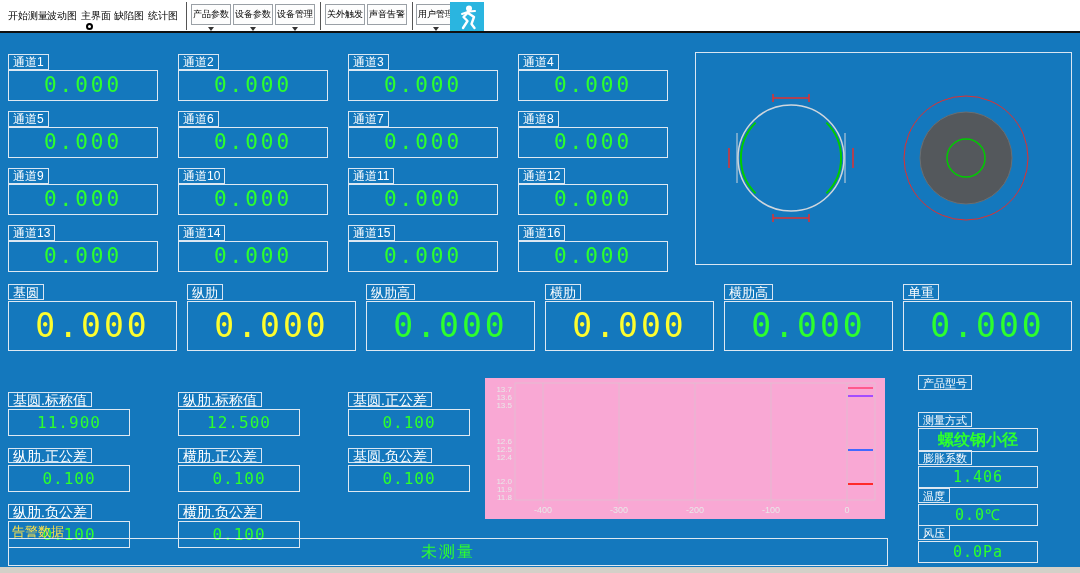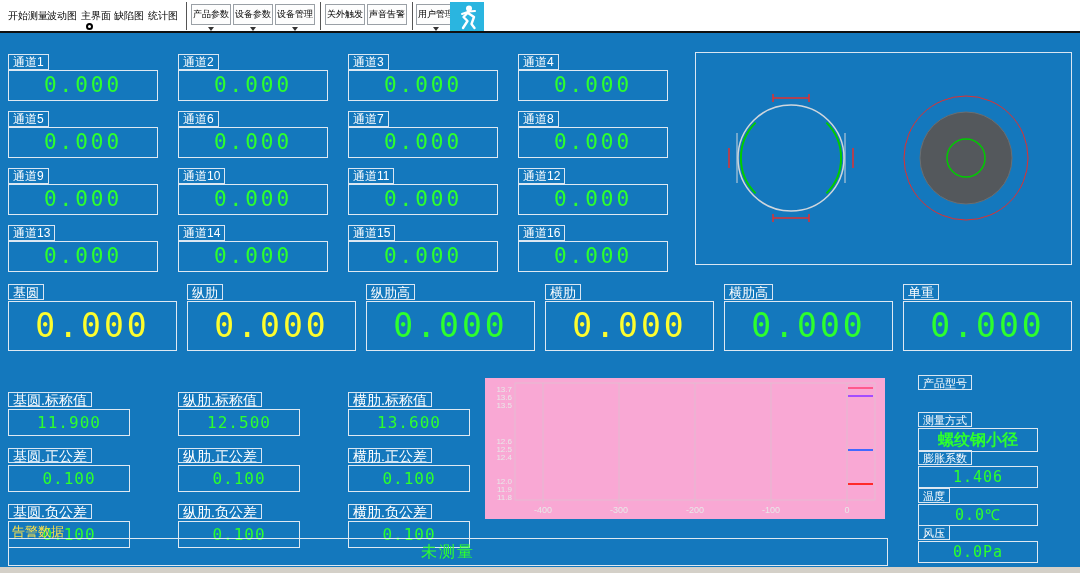--- a/index.html
+++ b/index.html
@@ -146,21 +146,20 @@
   <div class="meas"><span class="tag">纵肋</span><div class="valbox" style="color: rgb(253, 253, 46);">0.000</div></div>
   <div class="meas"><span class="tag">纵肋高</span><div class="valbox" style="color: rgb(45, 255, 45);">0.000</div></div>
   <div class="meas"><span class="tag">横肋</span><div class="valbox" style="color: rgb(253, 253, 46);">0.000</div></div>
   <div class="meas"><span class="tag">横肋高</span><div class="valbox" style="color: rgb(45, 255, 45);">0.000</div></div>
   <div class="meas"><span class="tag">单重</span><div class="valbox" style="color: rgb(45, 255, 45);">0.000</div></div>
 </div>
 
 <div class="params">
   <div class="param"><span class="tag">基圆.标称值</span><div class="valbox">11.900</div></div>
   <div class="param"><span class="tag">纵肋.标称值</span><div class="valbox">12.500</div></div>
-  <div class="param"><span class="tag">横肋.标称值</span><div class="valbox">13.600</div></div>
   <div class="param"><span class="tag">基圆.正公差</span><div class="valbox">0.100</div></div>
   <div class="param"><span class="tag">纵肋.正公差</span><div class="valbox">0.100</div></div>
   <div class="param"><span class="tag">横肋.正公差</span><div class="valbox">0.100</div></div>
   <div class="param"><span class="tag">基圆.负公差</span><div class="valbox">0.100</div></div>
   <div class="param"><span class="tag">纵肋.负公差</span><div class="valbox">0.100</div></div>
   <div class="param"><span class="tag">横肋.负公差</span><div class="valbox">0.100</div></div>
 </div>
 
 <div class="chart">
   <svg width="400" height="141" viewBox="0 0 400 141">

